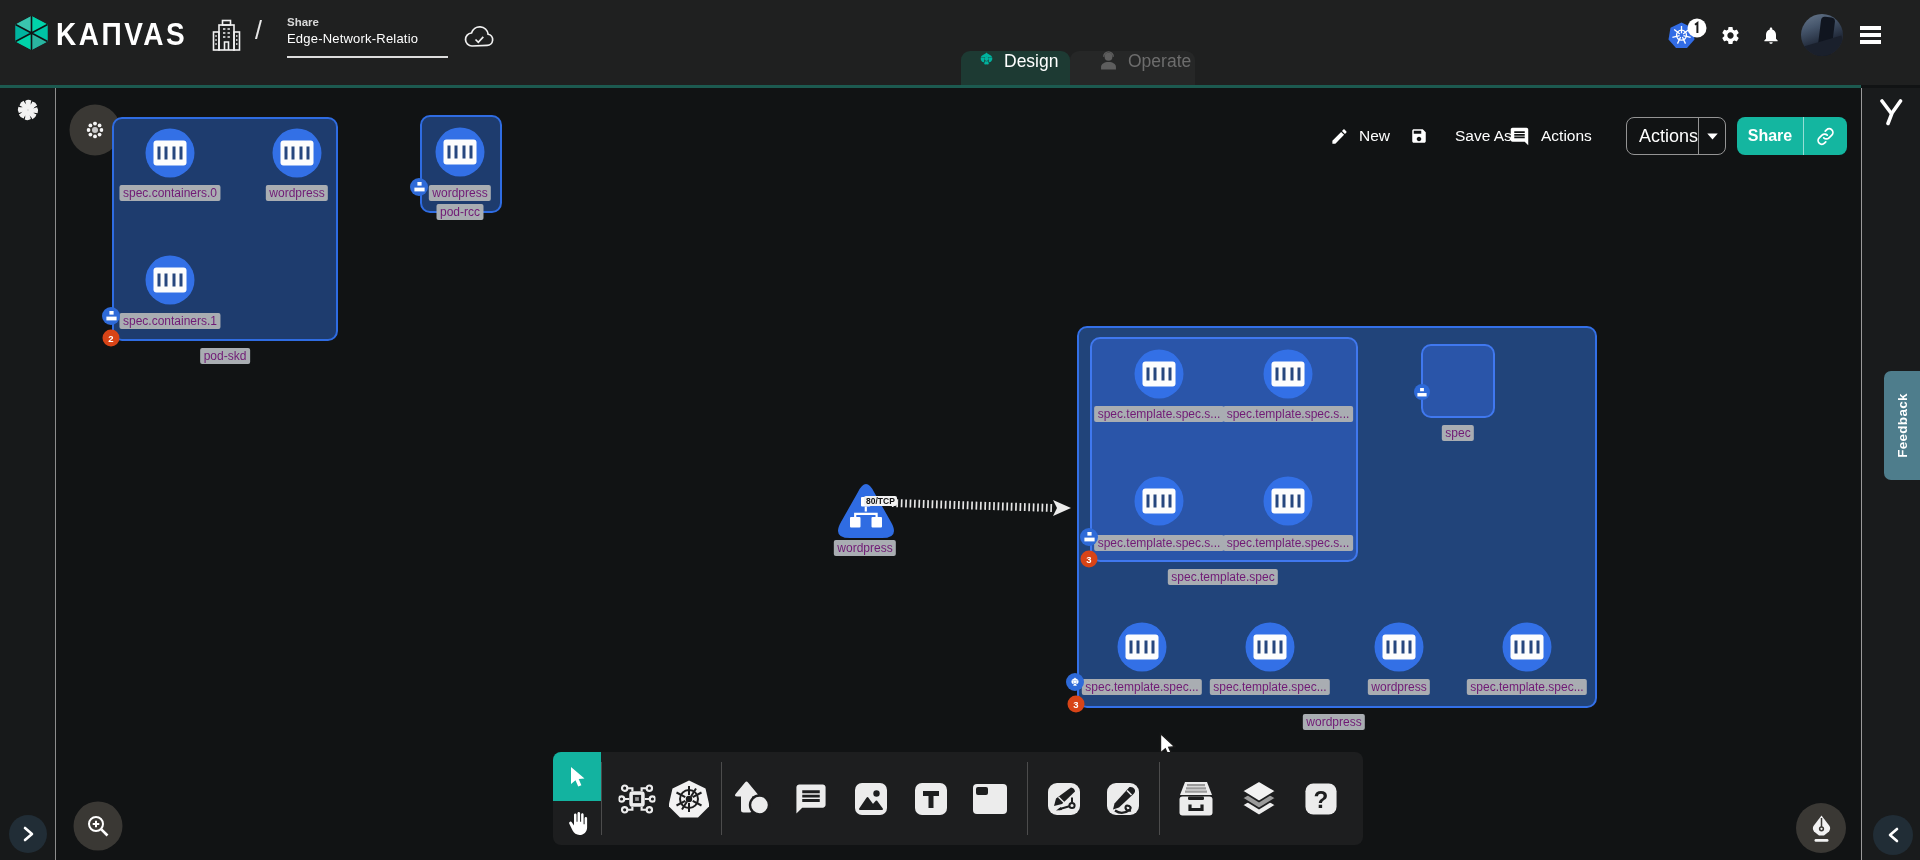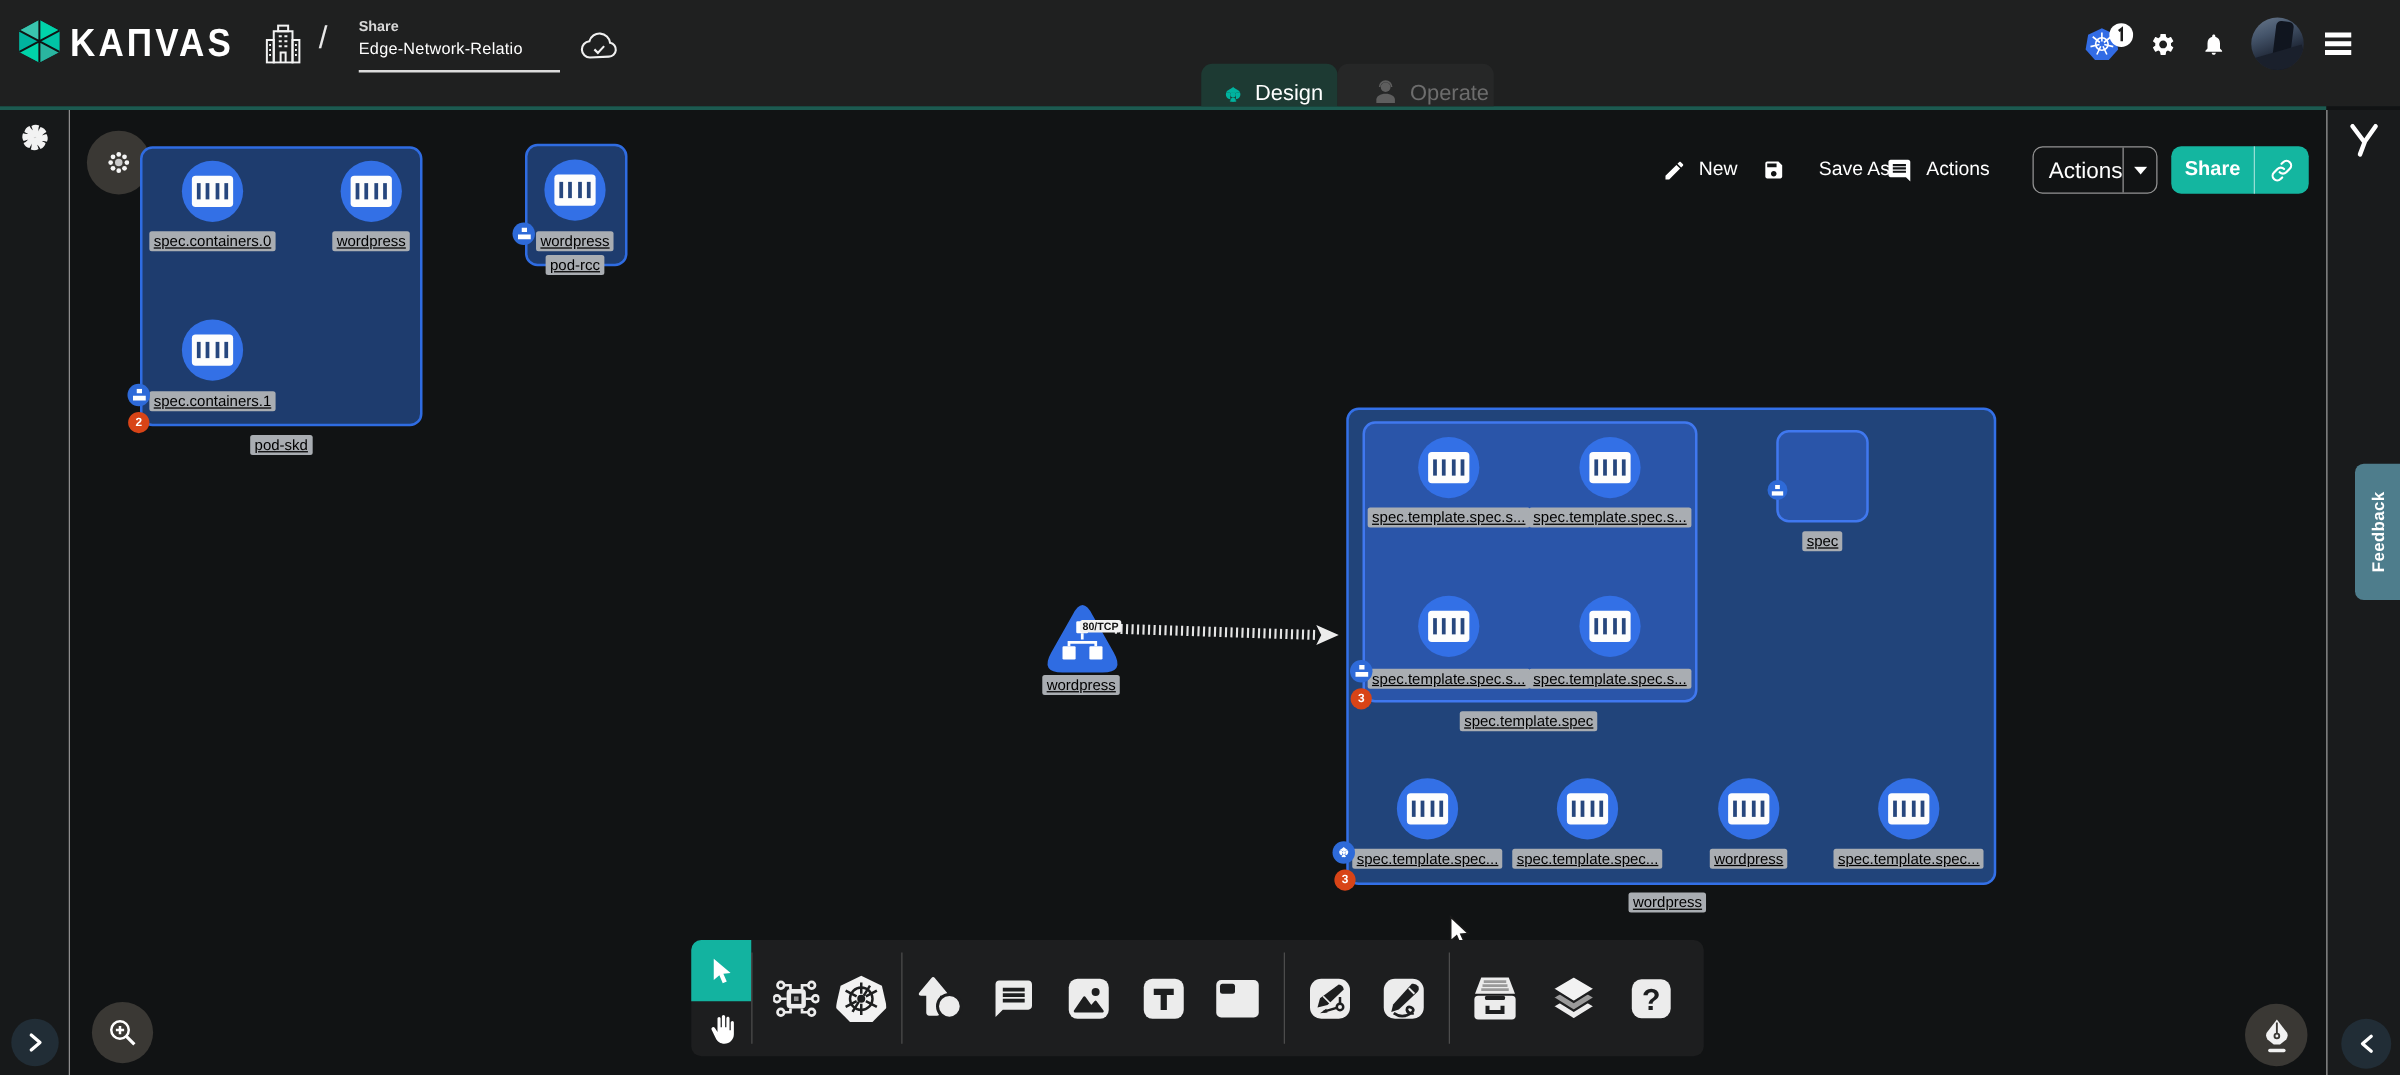--- a/index.html
+++ b/index.html
@@ -5,23 +5,23 @@
   * { margin:0; padding:0; box-sizing:border-box; }
   html,body { width:1920px; height:860px; overflow:hidden; background:#111314; font-family:"Liberation Sans", sans-serif; }
   #app { position:relative; width:1920px; height:860px; }
   .abs { position:absolute; }
   
   #header { position:absolute; left:0; top:0; width:1920px; height:85px; background:#1f2020; }
   #tealline { position:absolute; left:0; top:85px; width:1861px; height:3px; background:#1c5a50; }
   #sidebar { position:absolute; left:0; top:88px; width:56px; height:772px; background:#17191a; border-right:1px solid #8d8d8d; }
   #rightdock { position:absolute; left:1861px; top:88px; width:59px; height:772px; background:#191b1c; border-left:1px solid #9a9a9a; }
   
-  .tab { position:absolute; top:51px; height:34px; display:flex; align-items:flex-end; gap:9px; border-radius:9px 9px 0 0; font-size:17.5px; }
+  .tab { position:absolute; top:51px; height:34px; display:flex; align-items:flex-start; gap:9px; border-radius:9px 9px 0 0; font-size:17.5px; }
   
-  .glabel { position:absolute; transform:translate(-50%,-50%); background:#a9adb2; color:#000000; font-size:12px; line-height:1.1; padding:1.5px 3.5px; border-radius:2px; white-space:nowrap;text-decoration:underline; }
+  .glabel { position:absolute; transform:translate(-50%,-50%); background:#a9adb2; color:#701a75; font-size:12px; line-height:1.1; padding:1.5px 3.5px; border-radius:2px; white-space:nowrap; }
   .node { position:absolute; width:49px; height:49px; border-radius:50%; background:#3370e6; transform:translate(-50%,-50%); display:flex; align-items:center; justify-content:center; }
   .cbox { width:33px; height:25px; background:#fdfdfd; border-radius:3px; display:flex; align-items:center; justify-content:center; gap:4.4px; }
   .cbox i { width:3px; height:13px; background:#27477e; display:block; }
   .mini { position:absolute; width:18px; height:18px; border-radius:50%; background:#2e6ad8; transform:translate(-50%,-50%); display:flex; align-items:center; justify-content:center; }
   .err { position:absolute; width:17px; height:17px; border-radius:50%; background:#d84417; transform:translate(-50%,-50%); color:#fff; font-size:9.5px; font-weight:bold; display:flex; align-items:center; justify-content:center; }
   .grp { position:absolute; border-radius:10px; }
   
   .t2 { position:absolute; top:117px; height:38px; display:flex; align-items:center; color:#fff; }
   .t2 .txt { font-size:15.5px; }
   

